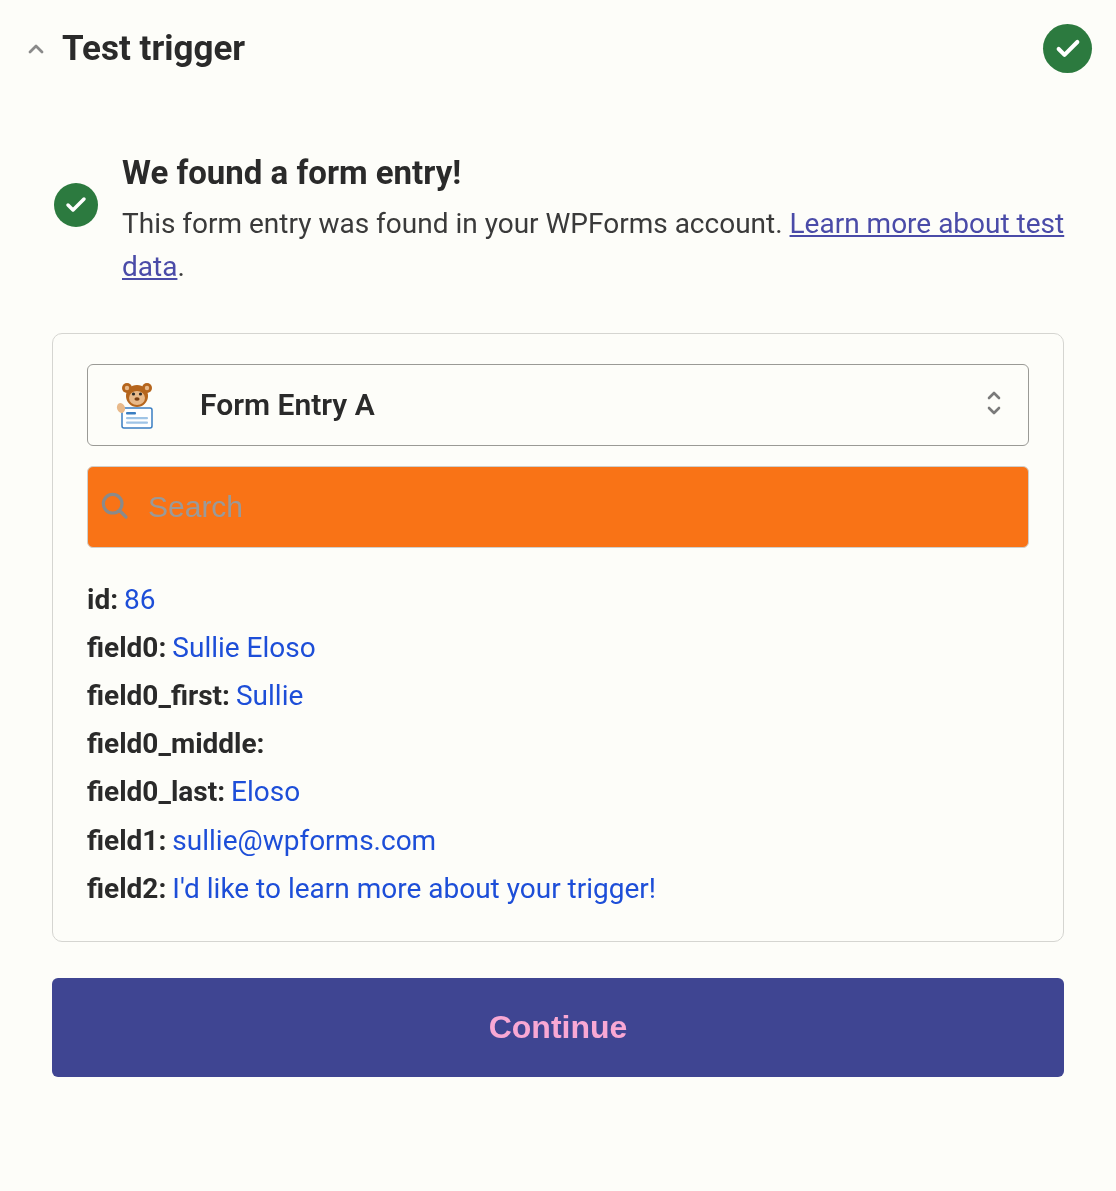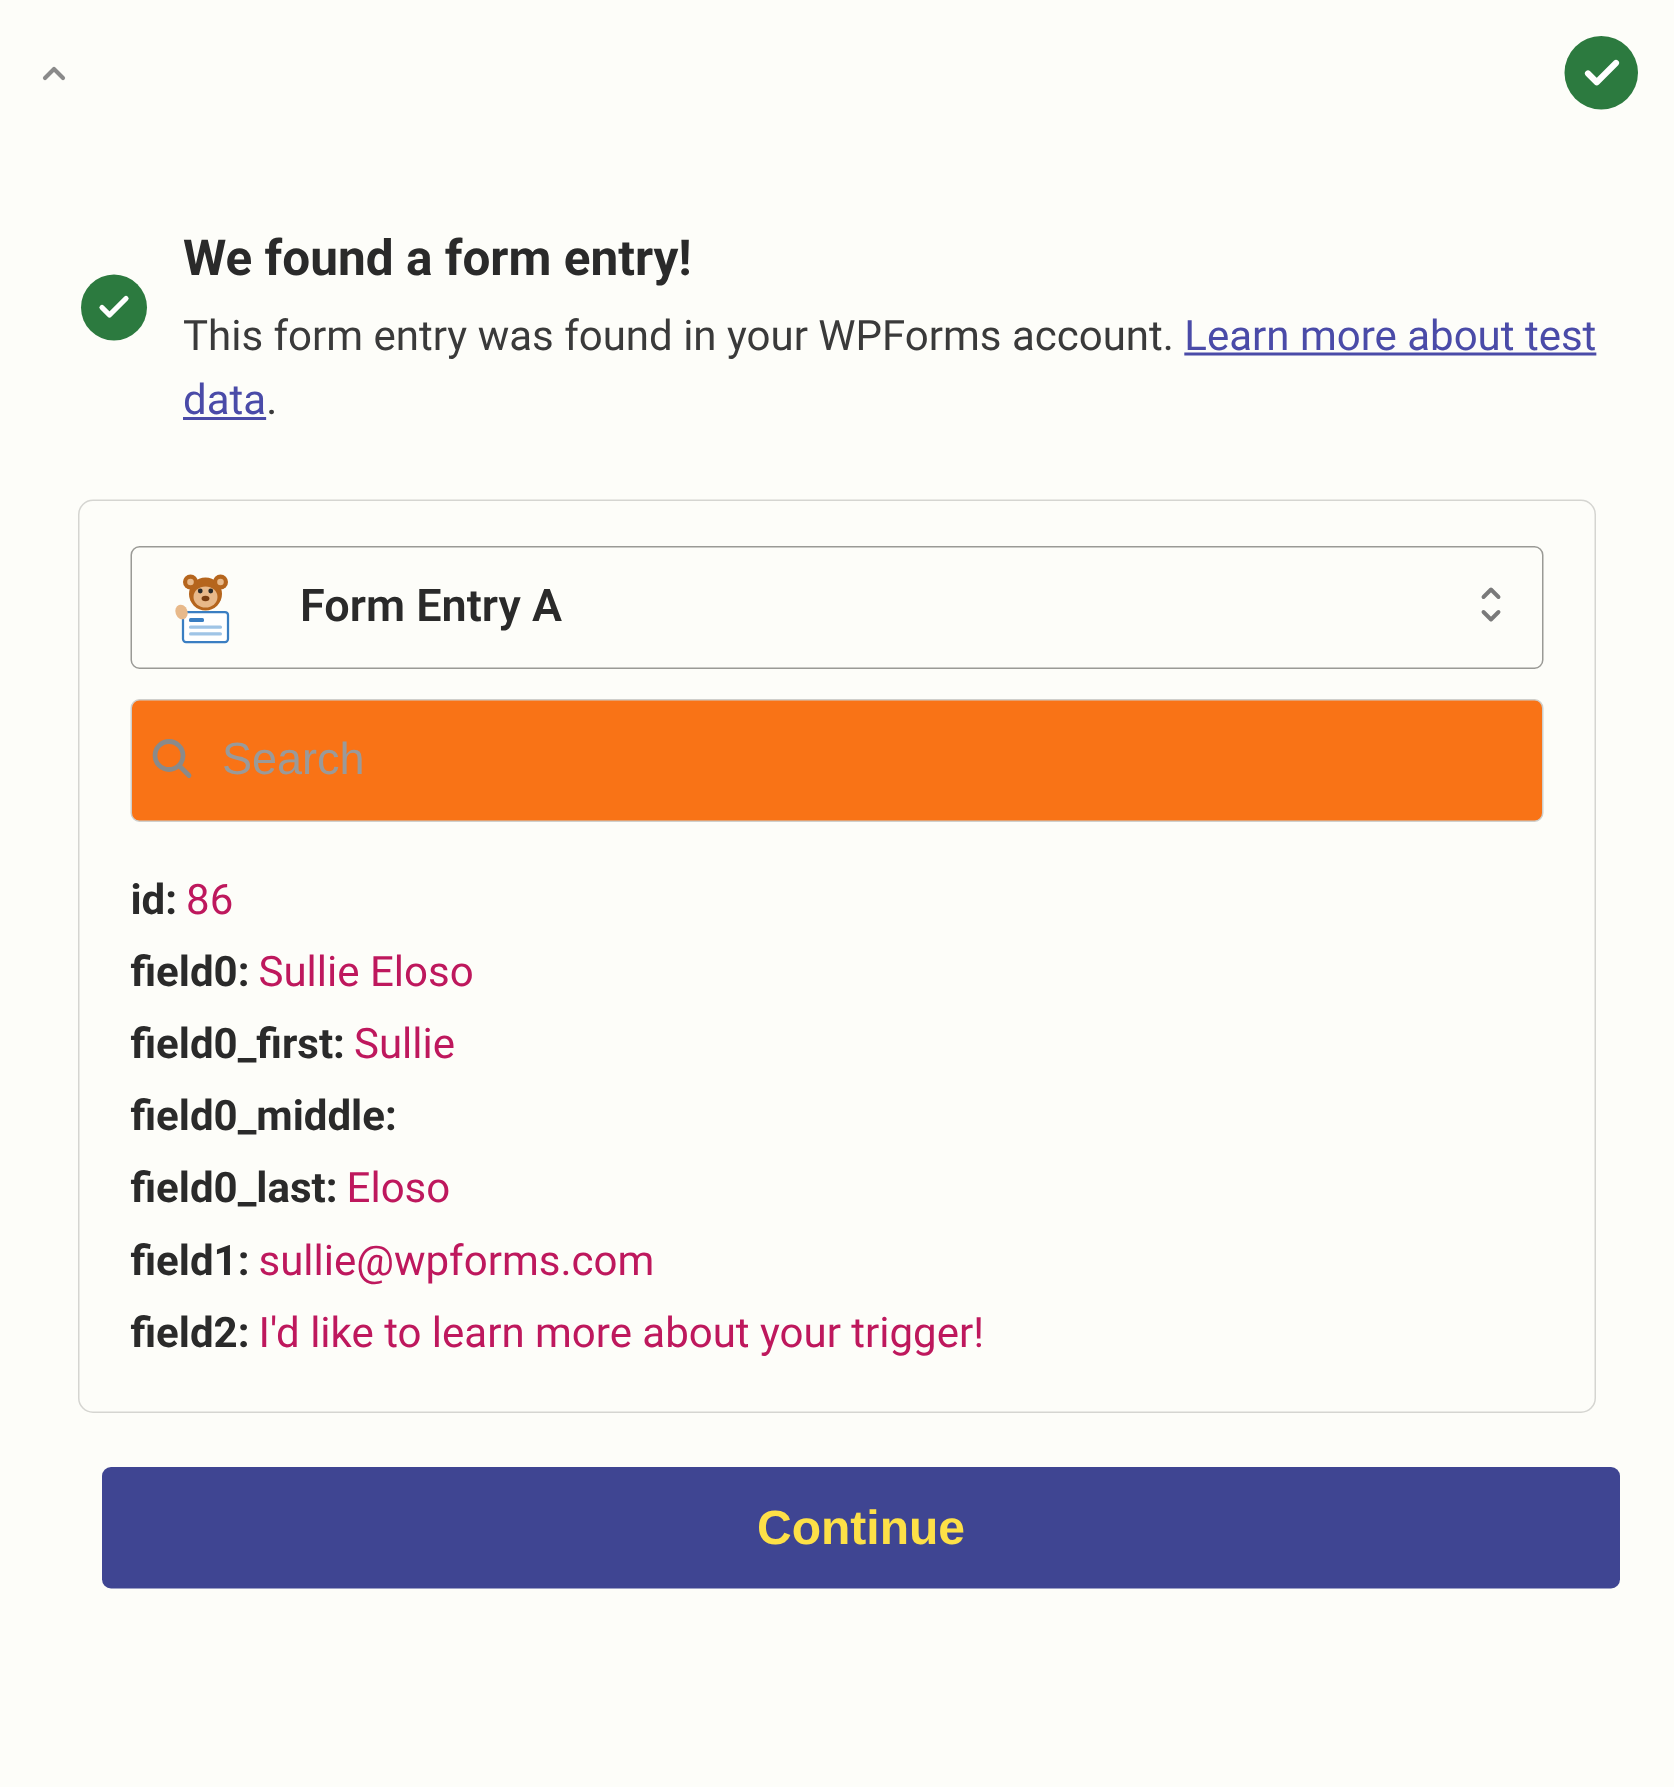--- a/index.html
+++ b/index.html
@@ -148,47 +148,48 @@
     .fields-list {
       font-size: 28px;
       line-height: 1.72;
     }
     .field-row .field-key {
       font-weight: 700;
       color: #2a2a2a;
     }
     .field-row .field-val {
       font-weight: 400;
-      color: #be185d;
+      color: #1d4ed8;
       margin-left: 6px;
     }
     .continue-btn {
       display: block;
       width: calc(100% - 56px);
-      margin: 0 44px;
+      margin: 0 28px;
       background: #3f4592;
-      color: #fde047;
+      color: #f9a8d4;
       border: none;
       border-radius: 6px;
-      height: 81px;
+      height: 99px;
       font-size: 32px;
       font-weight: 700;
       cursor: pointer;
     }
   </style>
 </head>
 <body>
 
 <div class="header-row">
   <div class="header-left">
     <div class="chevron-up">
       <svg width="26" height="26" viewBox="0 0 24 24" fill="none" stroke="currentColor" stroke-width="2.8" stroke-linecap="round" stroke-linejoin="round">
           <polyline points="18 15 12 9 6 15"></polyline>
         </svg>
     </div>
+    <h2 class="section-title">Test trigger</h2>
   </div>
   <div class="badge-circle">
     <svg width="28" height="28" viewBox="0 0 24 24" fill="none" stroke="#fff" stroke-width="3.5" stroke-linecap="round" stroke-linejoin="round">
         <polyline points="20 6 9 17 4 12"></polyline>
       </svg>
   </div>
 </div>
 
 <div class="message-block">
   <div class="badge-small">

